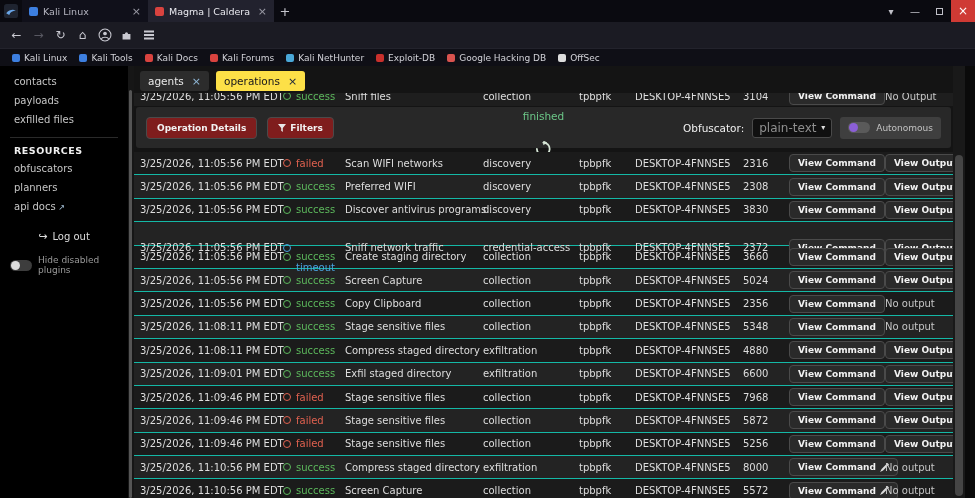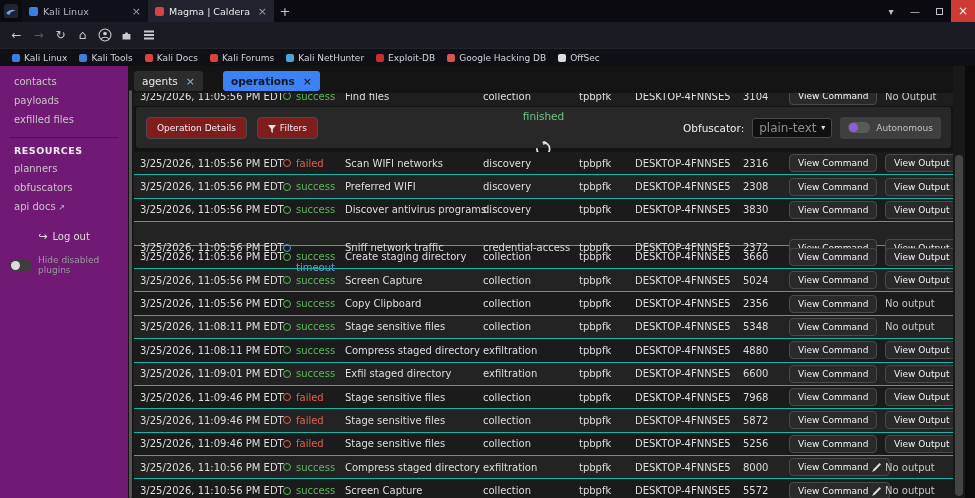--- a/index.html
+++ b/index.html
@@ -33,49 +33,49 @@
   .star{color:#c9c9d1;font-size:12px}
   .hamb{width:10px;height:1.5px;background:#c9c9d1;box-shadow:0 -3.5px 0 #c9c9d1,0 3.5px 0 #c9c9d1;display:block}
 
   
   .bookmarks{height:18px;background:#0f0f16;display:flex;align-items:center;padding:0 6px;border-top:1px solid #23232c}
   .bm{display:flex;align-items:center;gap:4px;font-size:9px;color:#d2d2d8;padding:0 6px;white-space:nowrap}
   .bm-ico{width:8px;height:8px;border-radius:2px;flex:0 0 auto}
 
   
   .app{display:flex;height:432px;background:#141414}
-  .sidebar{width:128px;background:#701a75;padding-top:6px;font-size:10px;color:#c6c6c6;flex:0 0 auto}
+  .sidebar{width:128px;background:#000000;padding-top:6px;font-size:10px;color:#c6c6c6;flex:0 0 auto}
   .side-item{padding:4px 14px;white-space:nowrap}
   .res-div{border-top:1px solid #2a2a2a;margin:8px 10px 0}
   .res-h{font-weight:bold;color:#f0f0f0;font-size:9.5px;letter-spacing:.5px;padding:7px 14px 3px}
   .ext{font-size:8px;color:#a9c6de}
   .logout{display:flex;align-items:center;gap:5px;justify-content:center;margin-top:14px;color:#dcdcdc;font-size:10px}
   .logout-ico{font-size:11px}
   .hidep{display:flex;align-items:center;gap:6px;padding:12px 8px 0 10px;color:#9a9a9a;font-size:9px}
   .mini-toggle{width:22px;height:11px;background:#3d3d3d;border-radius:6px;position:relative;flex:0 0 auto}
   .mini-toggle::after{content:"";position:absolute;left:1px;top:1px;width:9px;height:9px;border-radius:50%;background:#dcdcdc}
   .left-scroll{width:6px;background:#161616;position:relative;flex:0 0 auto}
   .left-thumb{position:absolute;top:24px;bottom:0;left:1px;width:3px;background:#555;border-radius:2px}
 
   main{flex:1;position:relative;background:#141414;overflow:hidden}
 
   
-  .chips{position:absolute;top:5px;left:0;display:flex;gap:20px}
+  .chips{position:absolute;top:5px;left:6px;display:flex;gap:7px}
   .chip{height:20px;display:flex;align-items:center;gap:8px;padding:0 8px;border-radius:3px;background:#2c2c2c;color:#e9e9e9;font-size:10.5px}
-  .chip.active{background:#3b82f6;color:#15151c;font-weight:bold}
+  .chip.active{background:#fde047;color:#15151c;font-weight:normal}
   .chip-x{color:#8fb7d6;font-size:11px}
   .chip.active .chip-x{color:#18233a}
 
   
   .partial{position:absolute;top:27px;left:0;right:0;height:13px;overflow:hidden}
   .partial .row{margin-top:-8px;background:#1e1e1e}
 
   
   .opbar{position:absolute;top:41px;left:2px;right:2px;height:41px;background:#282828;border-radius:3px;display:flex;align-items:center;padding:0 10px;gap:10px}
-  .btn{background:#2a2a2a;border:1px solid #4a4a4a;border-radius:4px;color:#f2f2f2;font-size:9px;font-weight:normal;padding:4px 9px;white-space:nowrap;display:inline-flex;align-items:flex-end;gap:4px}
+  .btn{background:#2a2a2a;border:1px solid #4a4a4a;border-radius:4px;color:#f2f2f2;font-size:9px;font-weight:bold;padding:4px 9px;white-space:nowrap;display:inline-flex;align-items:center;gap:4px}
   .opbar .btn{background:#7f1d1d;padding:5px 10px}
   .state-block{position:absolute;left:50%;transform:translateX(-50%);top:3px;display:flex;flex-direction:column;align-items:center;gap:19px}
   .state{font-size:10.5px}
   .ob-group{margin-left:auto;display:flex;align-items:center;gap:8px}
   .ob-label{font-size:10.5px;color:#f0f0f0}
   .select{width:80px;height:20px;background:#101010;border:1px solid #4a4a4a;border-radius:3px;display:flex;align-items:center;padding:0 6px;gap:4px}
   .sel-val{flex:1;font-size:12px;color:#8f8f8f;white-space:nowrap;overflow:hidden}
   .sel-car{color:#ddd;font-size:8px}
   .auto-pill{height:22px;background:#3f3f3f;border-radius:3px;display:flex;align-items:center;gap:6px;padding:0 8px}
   .toggle-track{width:22px;height:11px;background:#5a5a5a;border-radius:6px;position:relative;flex:0 0 auto}
@@ -187,22 +187,22 @@
 <div class="app" data-interactable="false">
   <aside class="sidebar" data-interactable="false">
     <nav id="side-top" data-interactable="false">
         <div class="side-item" data-interactable="true">contacts</div>
         <div class="side-item" data-interactable="true">payloads</div>
         <div class="side-item" data-interactable="true">exfilled files</div>
       </nav>
     <div class="res-div" data-interactable="false"></div>
     <div class="res-h" data-interactable="false">RESOURCES</div>
     <nav id="side-res" data-interactable="false">
+        <div class="side-item" data-interactable="true">obfuscators</div>
         <div class="side-item" data-interactable="true">planners</div>
-        <div class="side-item" data-interactable="true">obfuscators</div>
         <div class="side-item" data-interactable="true">api docs<span class="ext" data-interactable="false"> ↗</span></div>
       </nav>
     <div class="logout" data-interactable="true">
       <span class="logout-ico" data-interactable="false">↪</span>
       <span data-interactable="false">Log out</span>
     </div>
     <div class="hidep" data-interactable="false">
       <span class="mini-toggle" data-interactable="true"></span>
       <span data-interactable="false">Hide disabled plugins</span>
     </div>
@@ -225,21 +225,21 @@
     </div>
 
     <div class="partial" data-interactable="false">
         <div id="partial-holder">
           <div class="row" data-interactable="false">
     <span class="c" data-interactable="false">3/25/2026, 11:05:56 PM EDT</span>
     <span class="c status-cell" data-interactable="false">
       <span class="dot" data-interactable="false" style="border-color: rgb(92, 184, 92);"></span>
       <span data-interactable="false" style="color: rgb(92, 184, 92);">success</span>
     </span>
-    <span class="c" data-interactable="false">Find files</span>
+    <span class="c" data-interactable="false">Sniff files</span>
     <span class="c" data-interactable="false">collection</span>
     <span class="c" data-interactable="false">tpbpfk</span>
     <span class="c" data-interactable="false">DESKTOP-4FNNSE5</span>
     <span class="c" data-interactable="false">3104</span>
     <span class="c">
       <button class="btn sm" data-interactable="true">
         <span data-interactable="false">View Command</span>
 
       </button>
     </span>

